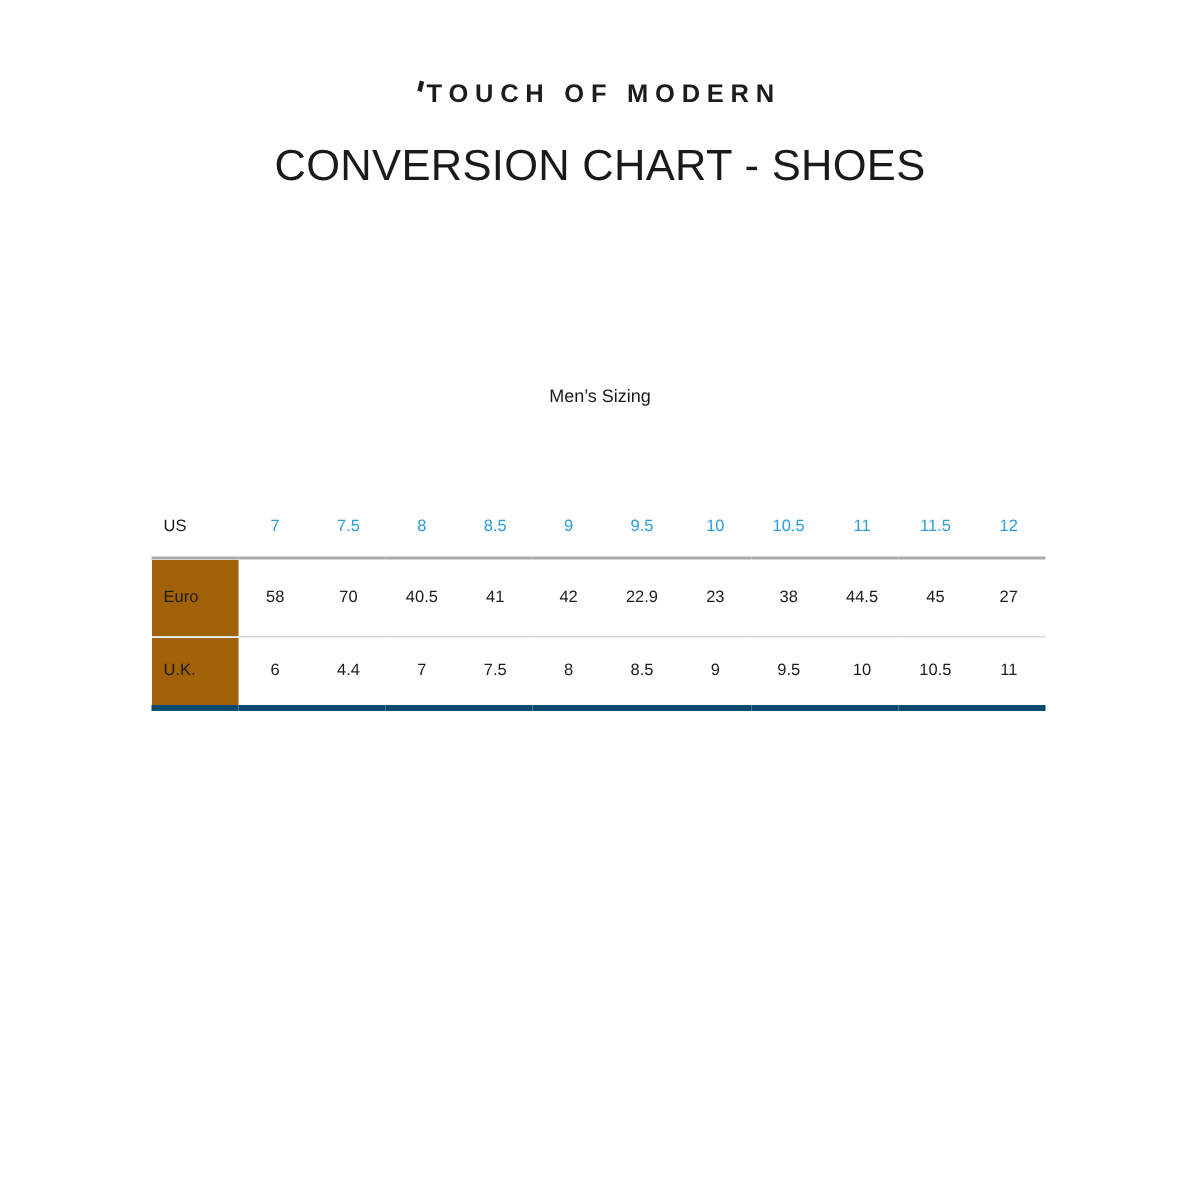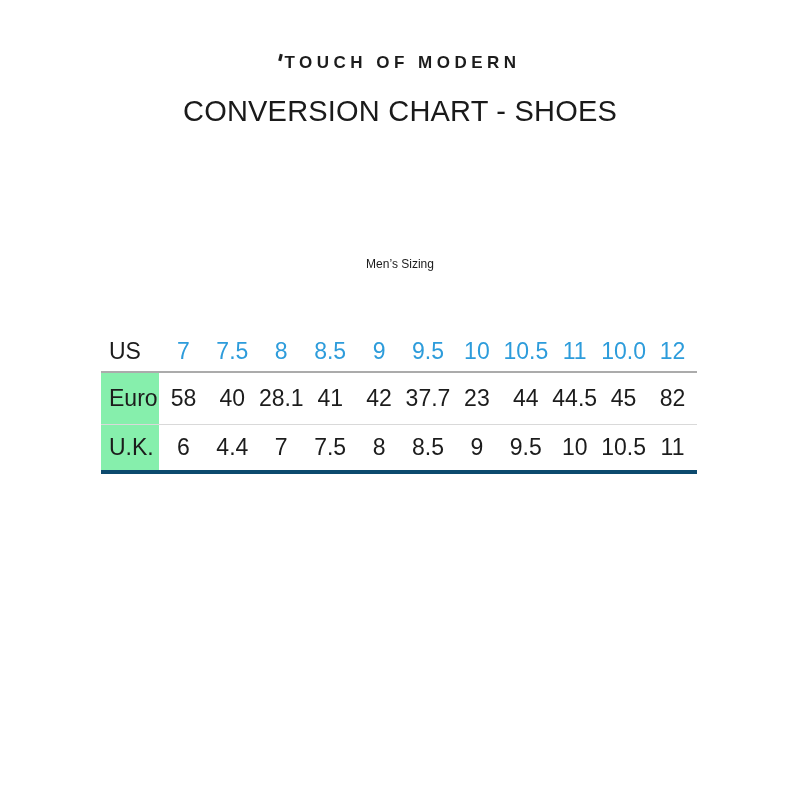--- a/index.html
+++ b/index.html
@@ -43,31 +43,31 @@
     position: absolute; top: 257px; left: 0; width: 800px;
     text-align: center;
     font-size: 12px;
     color: #1a1a1a;
   }
   table.sizing {
     position: absolute; left: 101px; top: 331px;
     width: 596px;
     border-collapse: collapse;
     table-layout: fixed;
-    font-size: 23px;
+    font-size: 11px;
     color: #1c1c1c;
   }
   col.label-col { width: 58px; }
   tr.row-us   { height: 41px; border-bottom: 2px solid #ababab; }
   tr.row-euro { height: 52px; border-bottom: 1px solid #d9d9d9; }
   tr.row-uk   { height: 48px; border-bottom: 4px solid #0c4a6e; }
   td { text-align: center; padding: 0; overflow: hidden; }
   td.row-label { text-align: left; padding-left: 8px; }
   tr.row-euro td.row-label,
-  tr.row-uk td.row-label { background: #86efac; }
+  tr.row-uk td.row-label { background: #a16207; }
   td.us-val { color: #2D9CDB; }
 </style>
 </head>
 <body>
 
 <div class="stage">
 
   <div class="logo">
     <span class="logo-tick"></span><span>TOUCH OF MODERN</span>
   </div>
@@ -96,36 +96,36 @@
         <td class="row-label">US</td>
         <td class="us-val">7</td>
         <td class="us-val">7.5</td>
         <td class="us-val">8</td>
         <td class="us-val">8.5</td>
         <td class="us-val">9</td>
         <td class="us-val">9.5</td>
         <td class="us-val">10</td>
         <td class="us-val">10.5</td>
         <td class="us-val">11</td>
-        <td class="us-val">10.0</td>
+        <td class="us-val">11.5</td>
         <td class="us-val">12</td>
       </tr>
       <tr class="row-euro">
         <td class="row-label">Euro</td>
         <td>58</td>
-        <td>40</td>
-        <td>28.1</td>
+        <td>70</td>
+        <td>40.5</td>
         <td>41</td>
         <td>42</td>
-        <td>37.7</td>
+        <td>22.9</td>
         <td>23</td>
-        <td>44</td>
+        <td>38</td>
         <td>44.5</td>
         <td>45</td>
-        <td>82</td>
+        <td>27</td>
       </tr>
       <tr class="row-uk">
         <td class="row-label">U.K.</td>
         <td>6</td>
         <td>4.4</td>
         <td>7</td>
         <td>7.5</td>
         <td>8</td>
         <td>8.5</td>
         <td>9</td>

